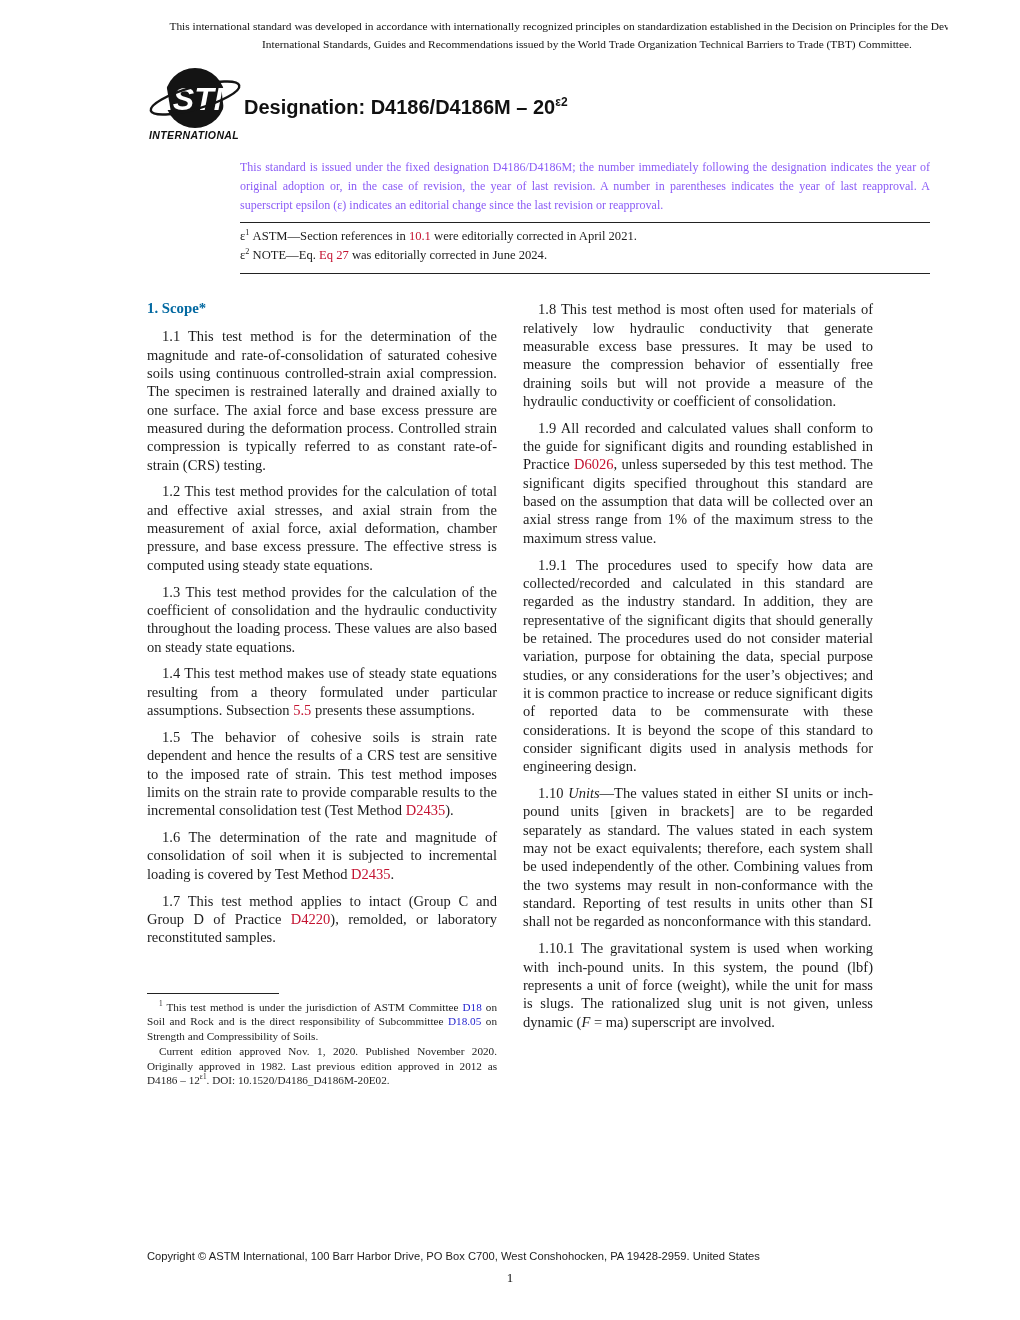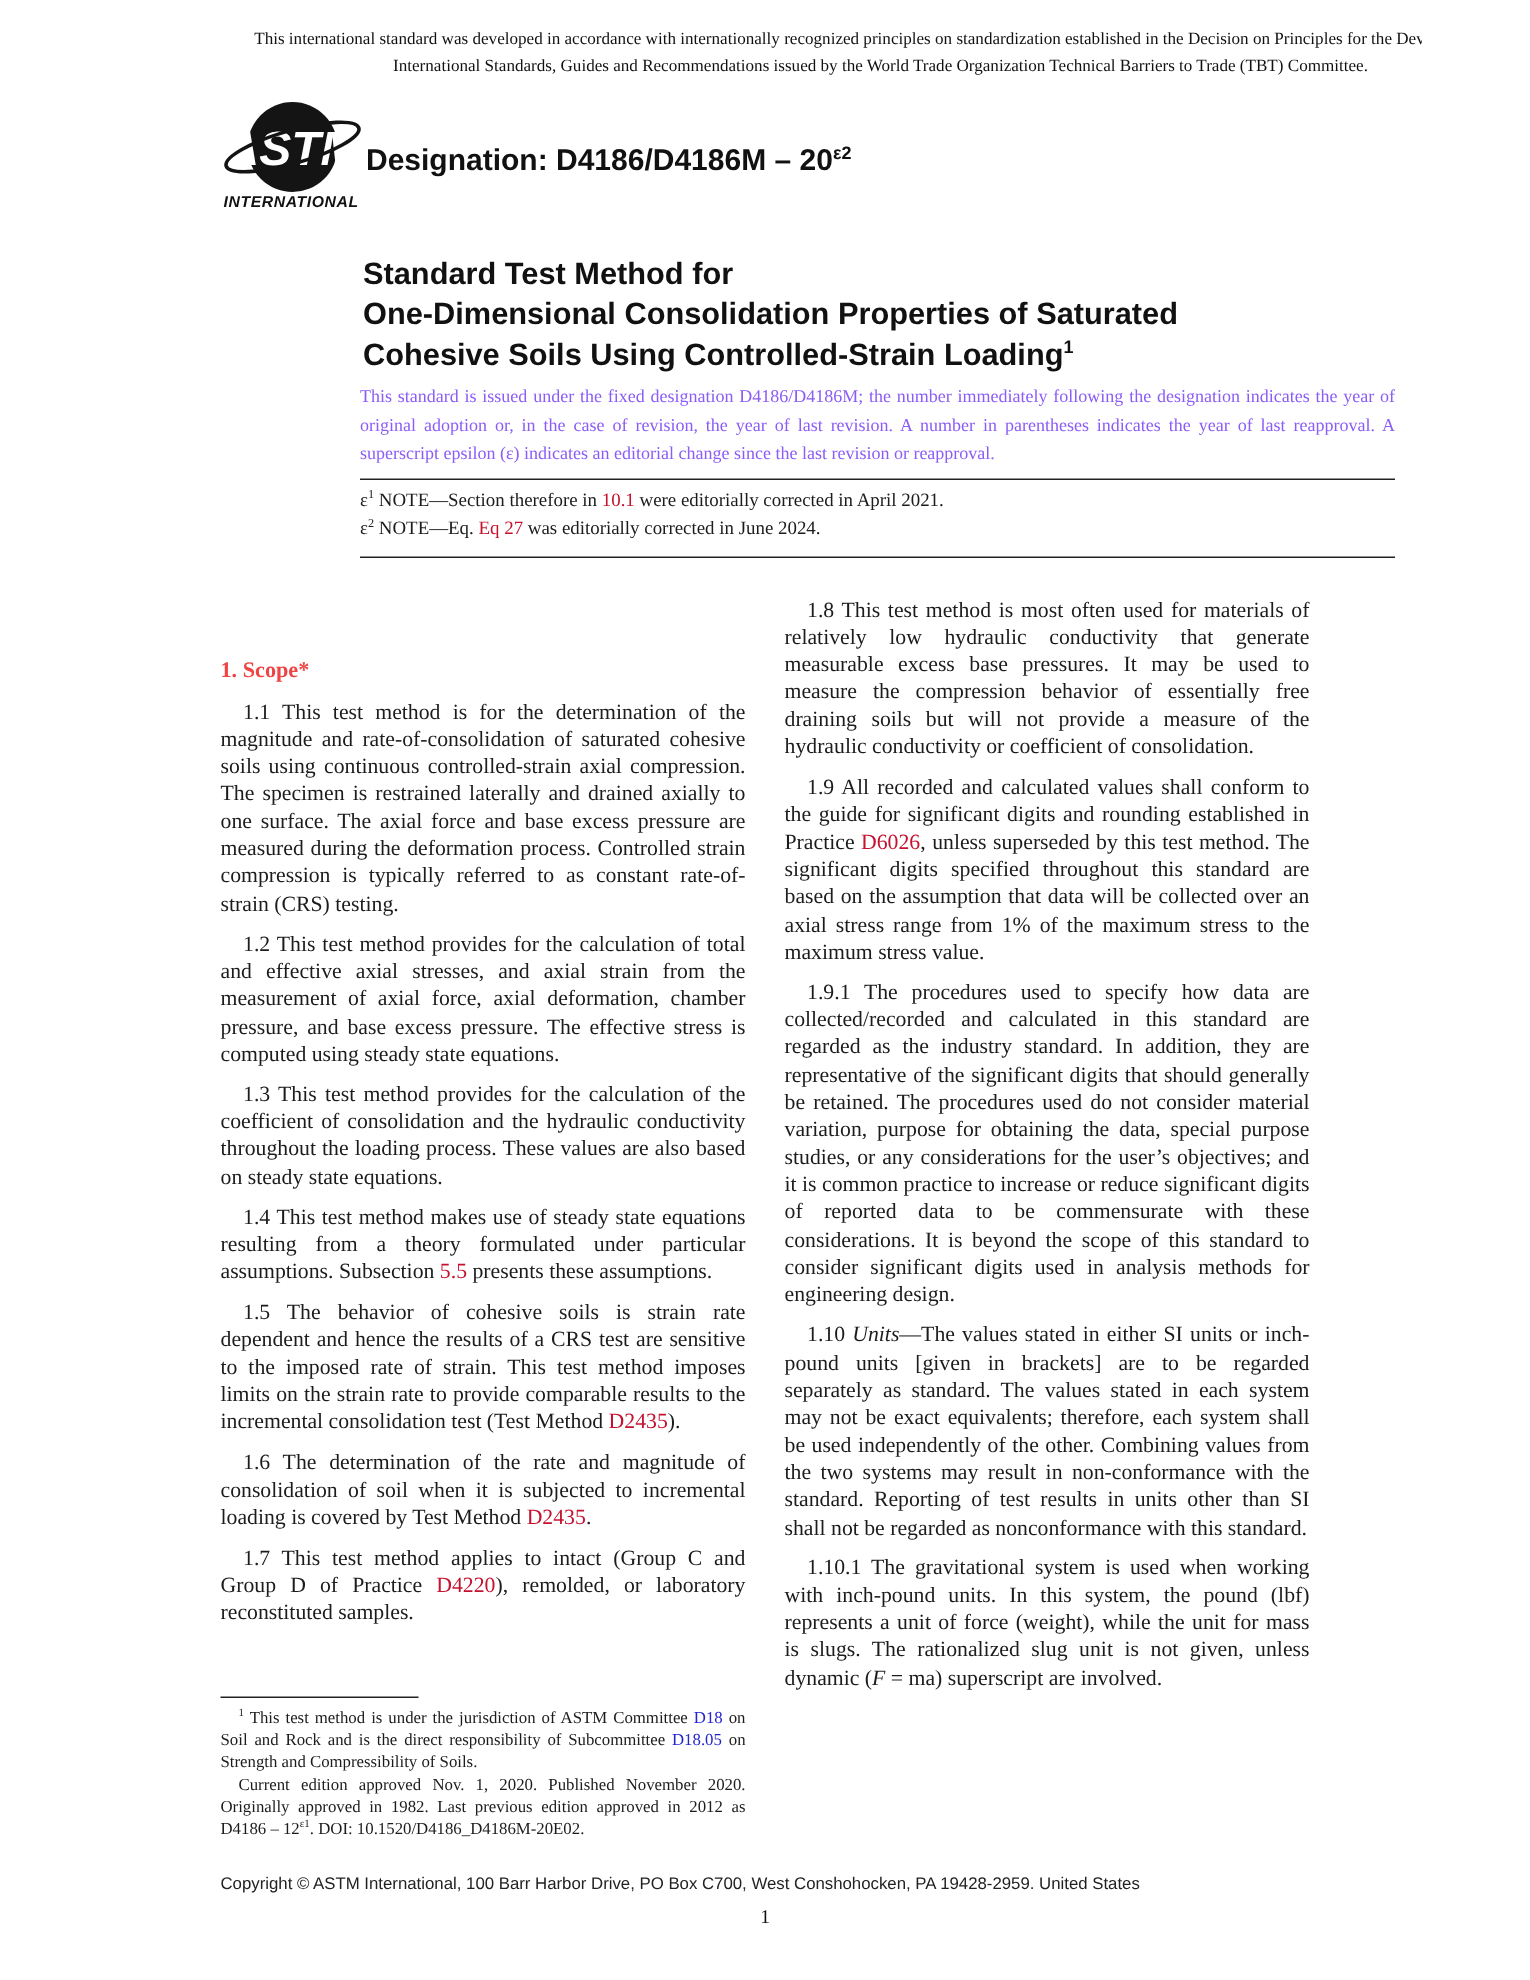--- a/index.html
+++ b/index.html
@@ -43,21 +43,21 @@
   .issued {
     margin-left:93px; margin-top:5px; width:690px;
     font-size:12px; line-height:1.58; text-align:justify; color:#8b5cf6;
   }
   .rule { margin-left:93px; width:690px; border:none; border-top:1.4px solid #222; margin-top:7px; }
   .notes-block { margin-left:93px; width:690px; padding:4px 0 6px 0; }
   .note-line { font-size:12.6px; line-height:1.5; text-align:left; }
   .note-line sup { font-size:0.65em; }
   .body-cols { display:flex; gap:26px; margin-top:26px; }
   .col { flex:1 1 0; min-width:0; }
-  .scope-heading { font-weight:bold; font-size:14.8px; margin-bottom:10px; color:#ef4444;margin-top:41px; }
+  .scope-heading { font-weight:bold; font-size:14.8px; margin-bottom:10px; color:#0369a1; }
   .rp {
     font-size:14.5px; line-height:1.265;
     text-align:justify; text-indent:15px; margin-bottom:8.5px;
   }
   .red { color:#c41230; }
   .blue { color:#2424cf; }
   .b { font-weight:normal; }
   .i { font-style:italic; }
   .footnote-sep { width:132px; border:none; border-top:1.2px solid #222; margin-top:46px; margin-bottom:6px; }
   .fn { font-size:11.2px; line-height:1.3; text-align:justify; text-indent:12px; margin-bottom:1px; }
@@ -88,31 +88,26 @@
       <svg width="112" height="62" viewBox="0 0 112 62">
         <circle cx="48" cy="31" r="30" fill="#141414"></circle>
         <text x="48" y="43" font-size="32" font-weight="bold" font-style="italic" font-family="Liberation Sans, sans-serif" fill="#ffffff" text-anchor="middle">ASTM</text>
         <ellipse cx="48" cy="31" rx="46" ry="11" fill="none" stroke="#141414" stroke-width="2.4" transform="rotate(-16 48 31)"></ellipse>
       </svg>
       <div class="logo-sub">INTERNATIONAL</div>
     </div>
     <div class="designation"><span>Designation: D4186/D4186M – 20</span><sup>ε2</sup></div>
   </div>
 
-  <div class="title-block">
-    <div>Standard Test Method for</div>
-    <div>One-Dimensional Consolidation Properties of Saturated</div>
-    <div><span>Cohesive Soils Using Controlled-Strain Loading</span><sup>1</sup></div>
-  </div>
 
   <div class="issued">This standard is issued under the fixed designation D4186/D4186M; the number immediately following the designation indicates the year of original adoption or, in the case of revision, the year of last revision. A number in parentheses indicates the year of last reapproval. A superscript epsilon (ε) indicates an editorial change since the last revision or reapproval.</div>
 
   <hr class="rule">
   <div class="notes-block">
-      <p class="note-line"><span>ε</span><sup>1</sup><span>  NOTE—Section therefore in </span><span class="red">10.1</span><span> were editorially corrected in April 2021.</span></p>
+      <p class="note-line"><span>ε</span><sup>1</sup><span>  ASTM—Section references in </span><span class="red">10.1</span><span> were editorially corrected in April 2021.</span></p>
       <p class="note-line"><span>ε</span><sup>2</sup><span>  NOTE—Eq. </span><span class="red b">Eq 27</span><span> was editorially corrected in June 2024.</span></p>
     </div>
   <hr class="rule" style="margin-top:2px;">
 
   <div class="body-cols">
     <div class="col">
       <div class="scope-heading">1.  Scope*</div>
       <div>
           <p class="rp"><span>1.1  This test method is for the determination of the magnitude and rate-of-consolidation of saturated cohesive soils using continuous controlled-strain axial compression. The specimen is restrained laterally and drained axially to one surface. The axial force and base excess pressure are measured during the deformation process. Controlled strain compression is typically referred to as constant rate-of-strain (CRS) testing.</span></p>
           <p class="rp"><span>1.2  This test method provides for the calculation of total and effective axial stresses, and axial strain from the measurement of axial force, axial deformation, chamber pressure, and base excess pressure. The effective stress is computed using steady state equations.</span></p>

